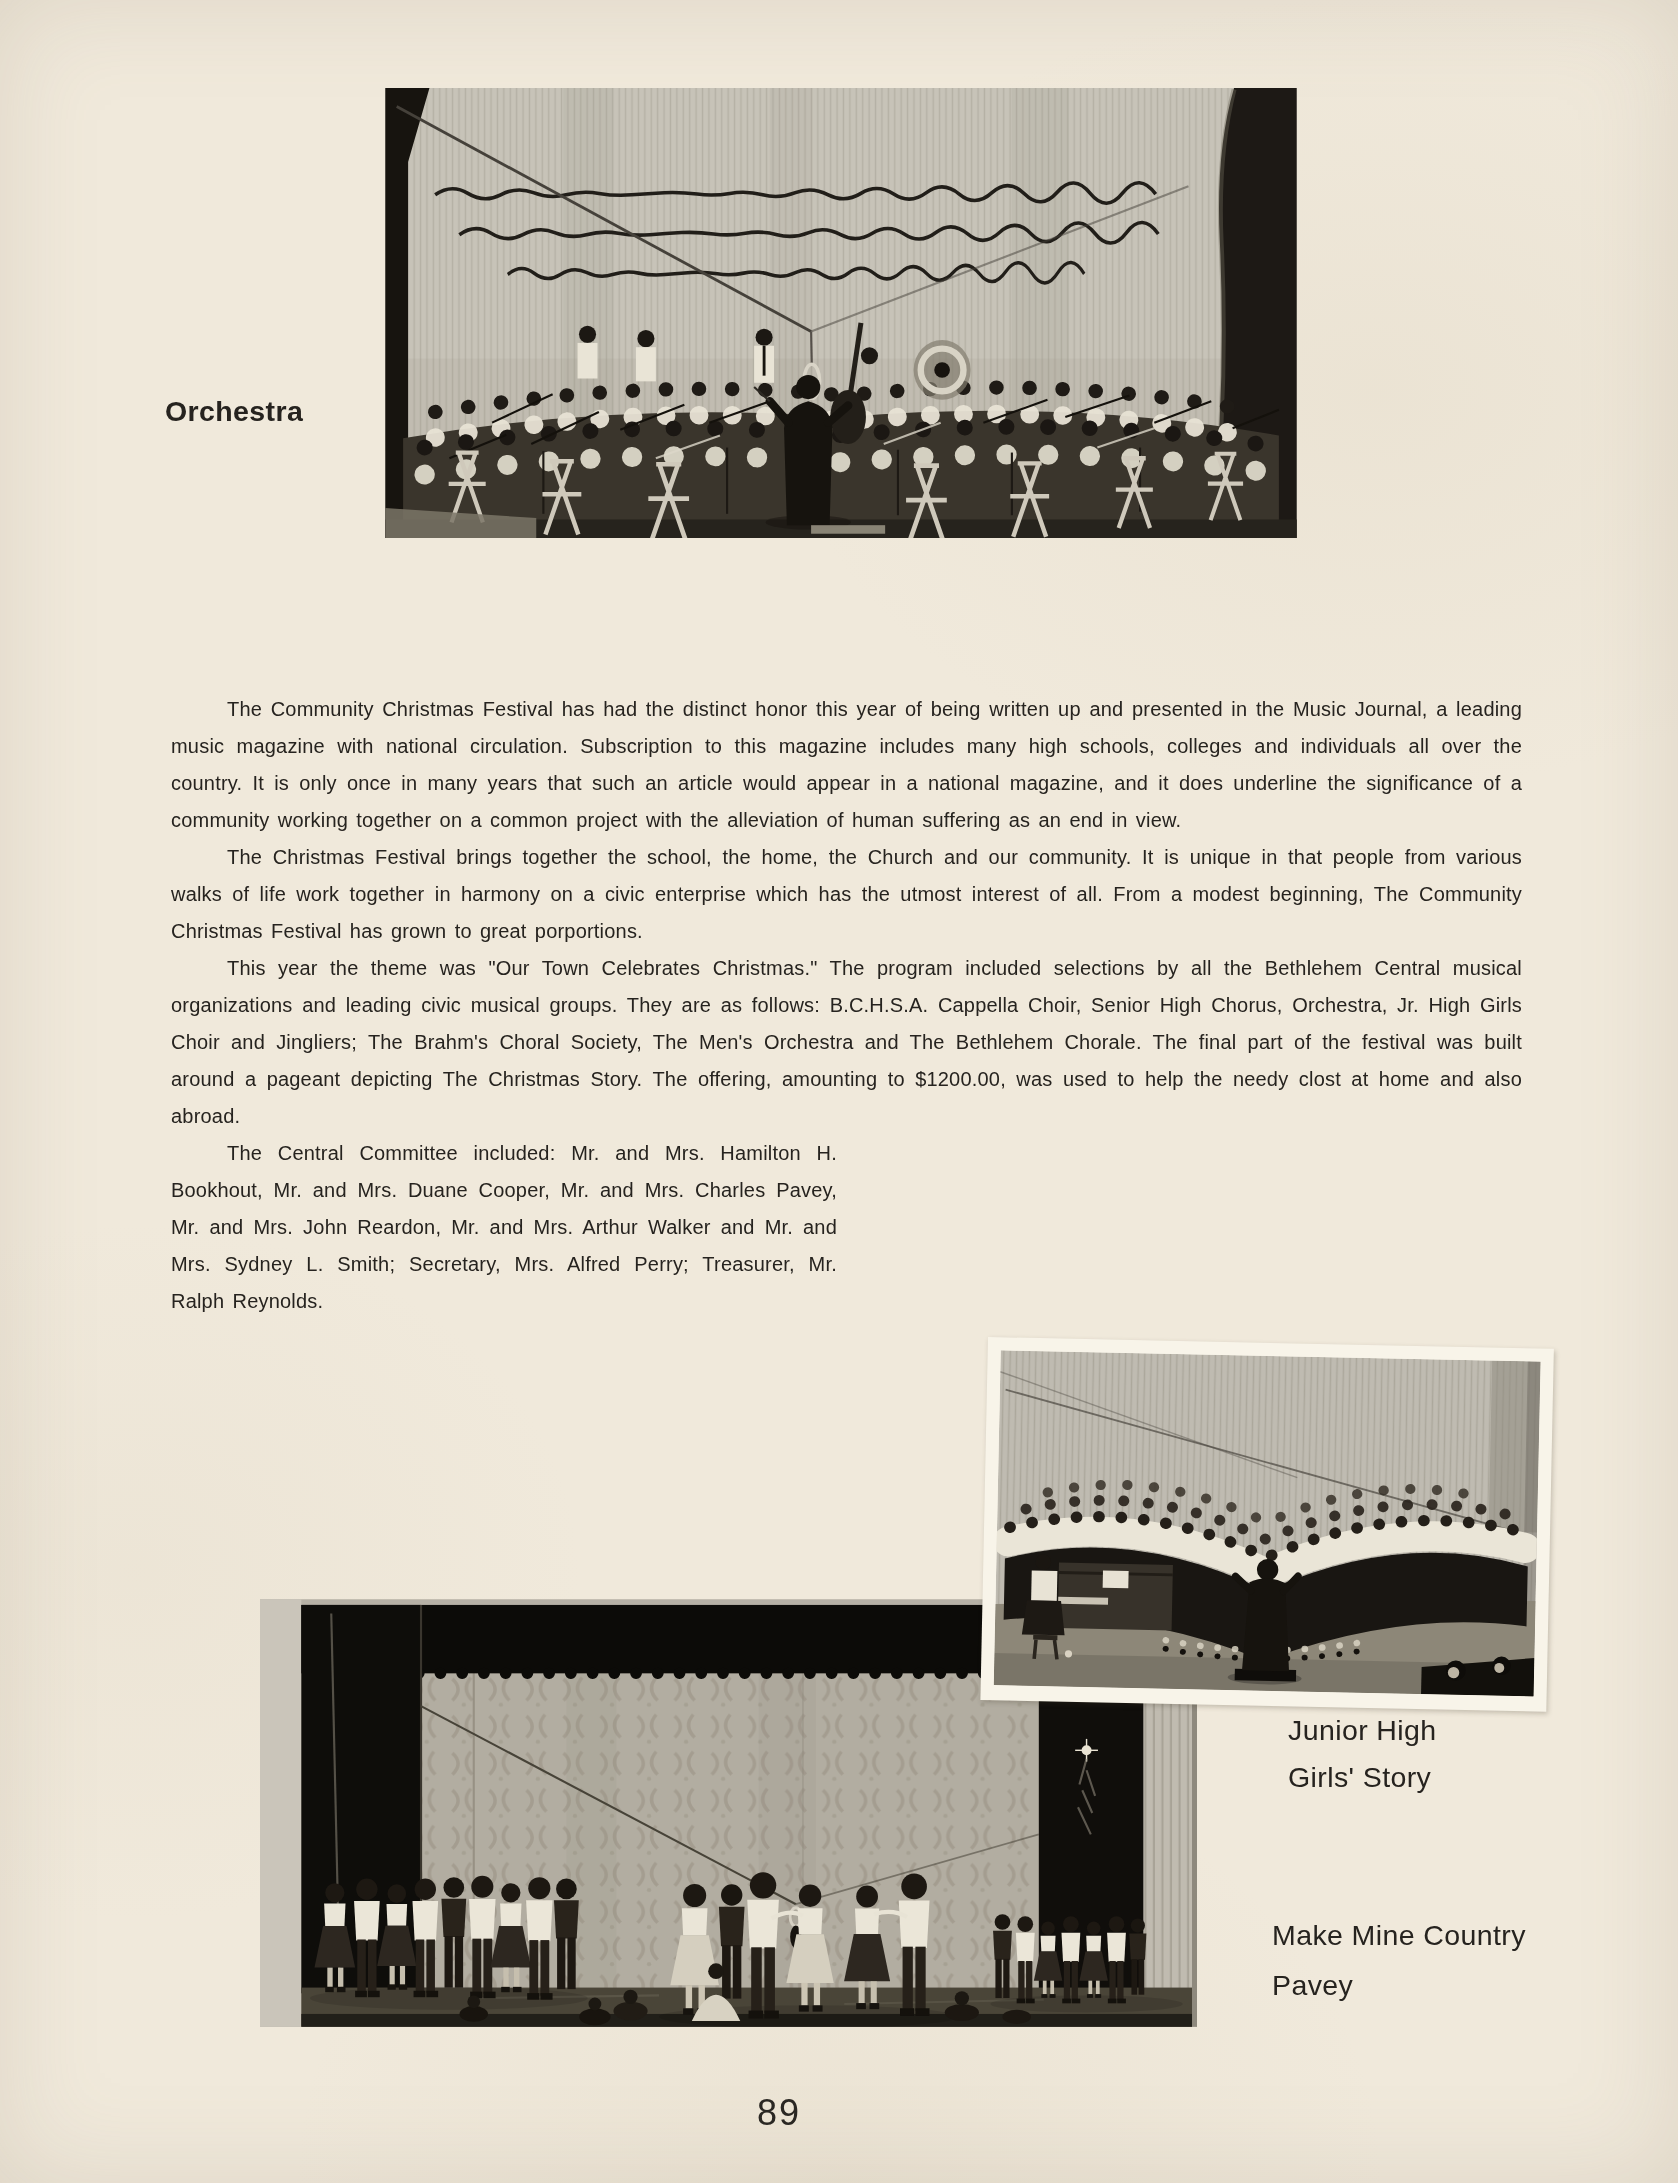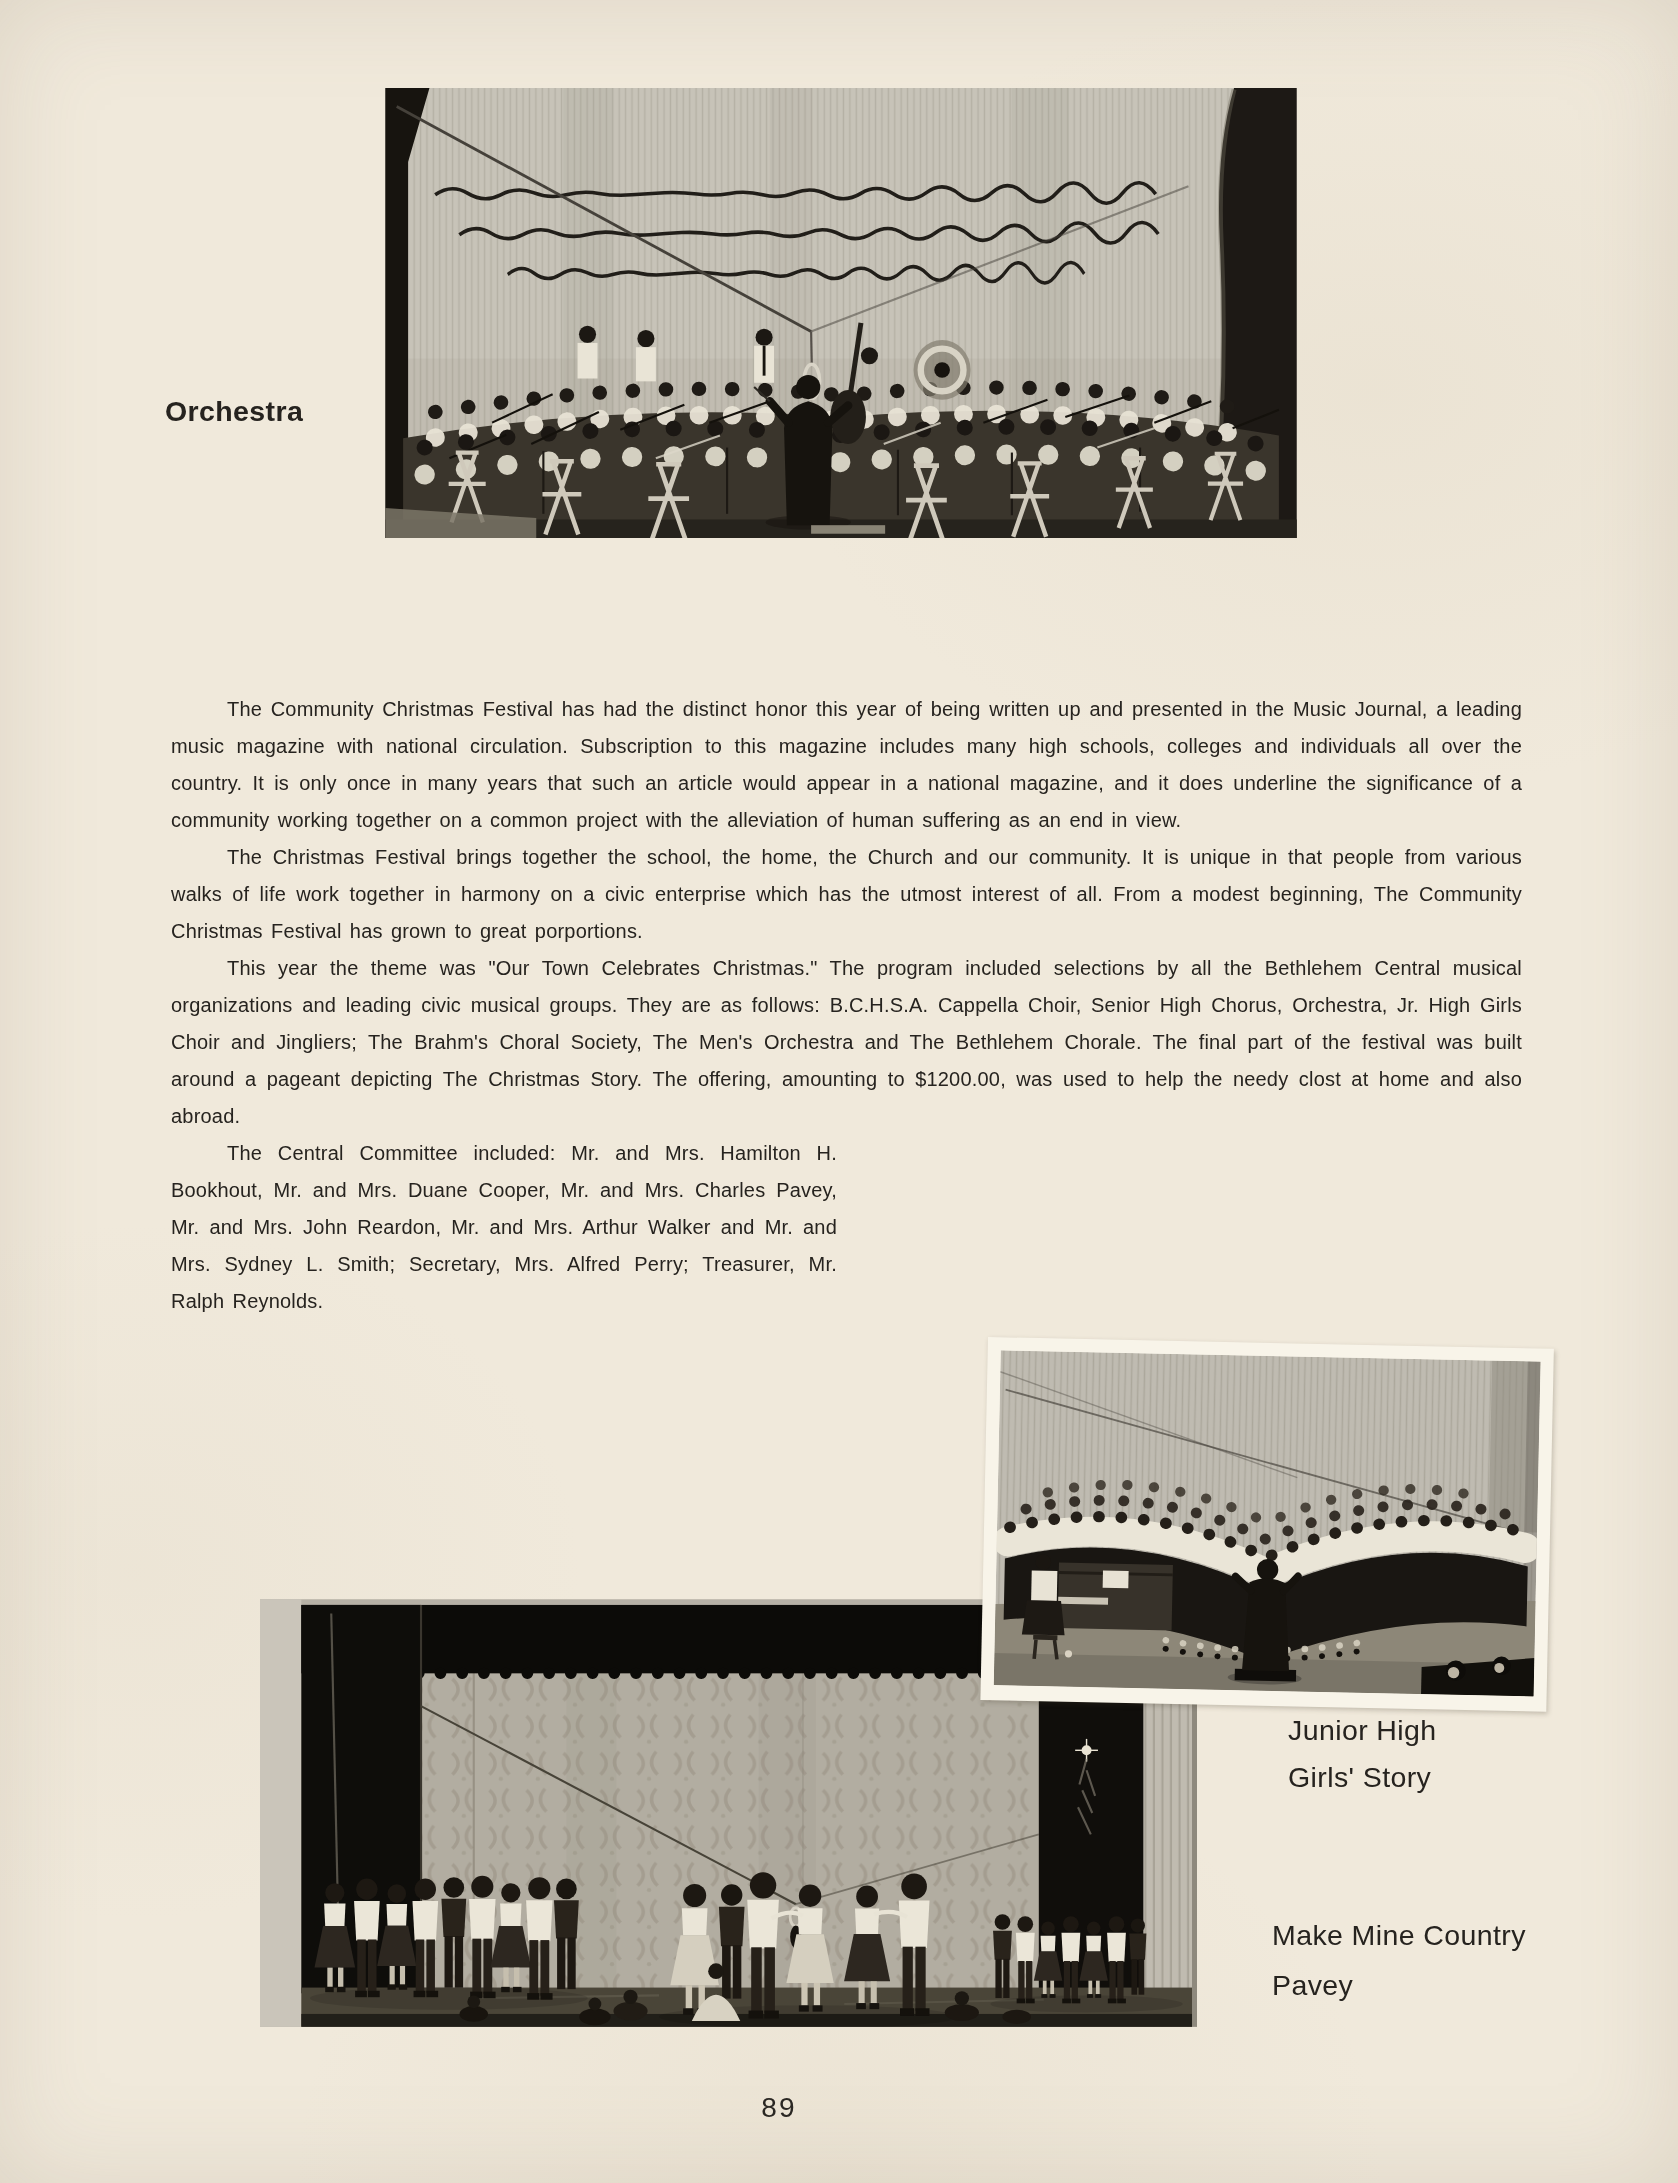--- a/index.html
+++ b/index.html
@@ -33,21 +33,21 @@
   #photo-country{left:260px;top:1599px;width:937px;height:428px;z-index:1;}
   #photo-choir-frame{
     left:988px;top:1337px;padding:13px;background:#f8f4e9;z-index:2;
     transform:rotate(1.2deg);transform-origin:top left;
     box-shadow:1.4px 2.1px 5.7px rgba(60,50,35,.25);
   }
   #caption-choir{left:1288px;top:1707px;line-height:47px;z-index:3;}
   #caption-country{left:1236px;top:1910px;line-height:50px;z-index:3;margin-left:36px;}
   #page-number{
     left:0;top:2092px;width:1558px;text-align:center;
-    font-size:28px;letter-spacing:2.1px;color:#2a2723;
+    font-size:36px;letter-spacing:2.1px;color:#2a2723;
   }
 </style>
 </head>
 <body>
 
 <div id="page">
 
   <div id="photo-orchestra" class="photo">
     <svg width="912" height="450" viewBox="0 0 1280 632">
       <defs>

